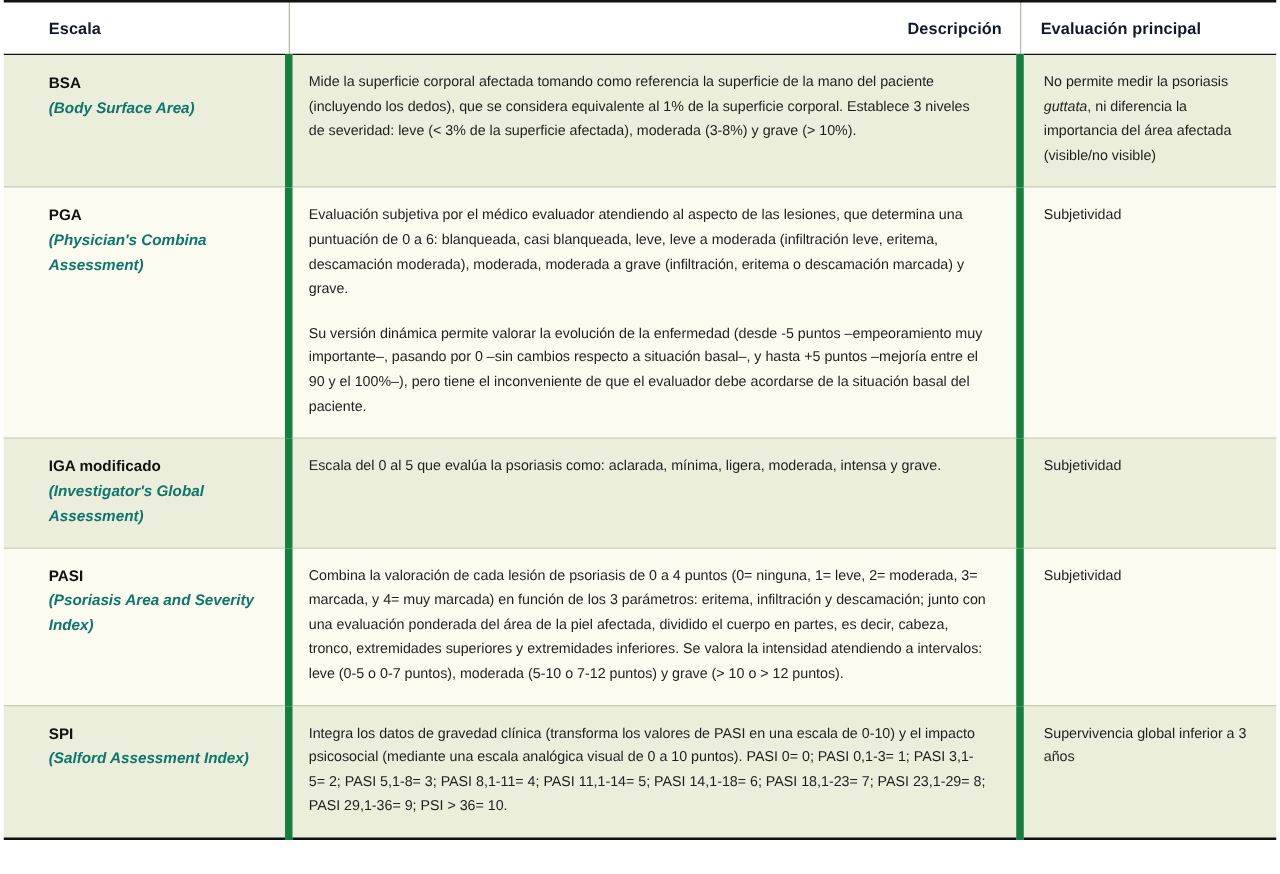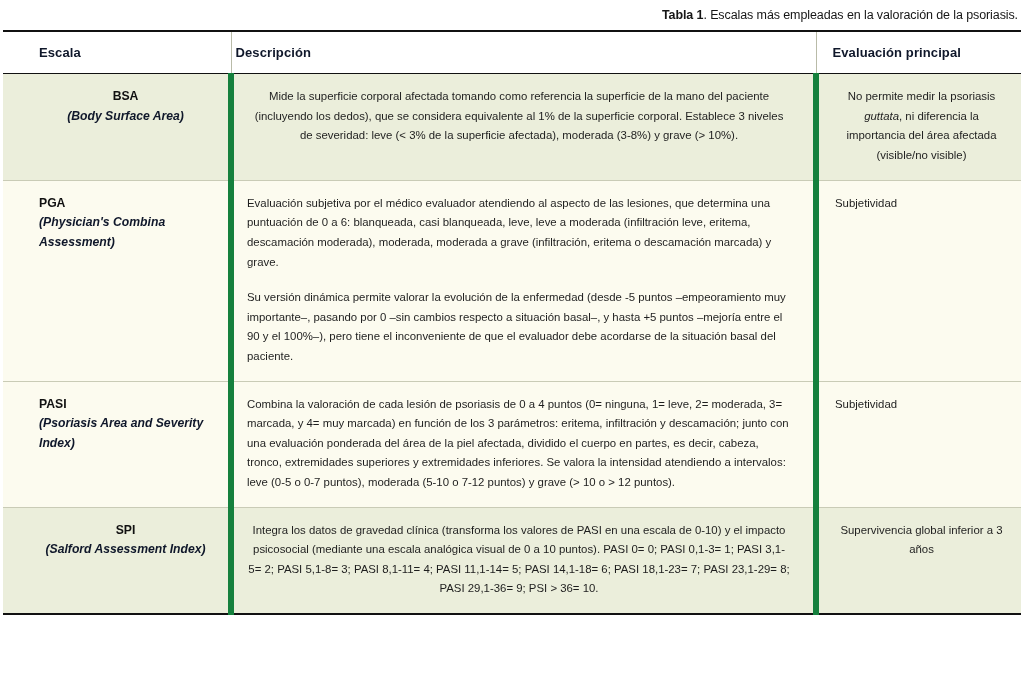--- a/index.html
+++ b/index.html
@@ -51,62 +51,59 @@
     background: #ffffff;
     font-size: 13px;
     font-weight: bold;
     text-align: left;
     vertical-align: middle;
     padding: 13px 14px 13px 36px;
     border-bottom: 1.2px solid #111111;
     color: #0f172a;
     letter-spacing: 0.1px;
   }
-  thead th.th-desc  { padding-left: 4px; }
+  thead th.th-desc  { padding-left: 4px; text-align: right; }
   thead th.th-limit { padding-left: 16px; }
   thead th + th { border-left: 1px solid #b9bba8; }
 
   tbody td {
     vertical-align: top;
     font-size: 11.4px;
     line-height: 1.72;
     color: #1e1e1e;
     padding: 13px 16px 14px 13px;
     border-bottom: 1px solid #c9cbb6;
   }
   tbody td + td { border-left: 6px solid #15803d; }
   tbody tr:last-child td { border-bottom: none; }
 
-  tbody tr.row-shade td { background: #ebeedb; text-align: center; }
+  tbody tr.row-shade td { background: #ebeedb; }
   tbody tr.row-light td { background: #fcfbef; }
 
   td.cell-scale {
     padding-left: 36px;
     padding-top: 13px;
     font-size: 12.2px;
     line-height: 1.62;
   }
   .scale-abbr { font-weight: bold; color: #111111; display: block; }
-  .scale-full { font-weight: bold; font-style: italic; color: #0f172a; display: block; }
+  .scale-full { font-weight: bold; font-style: italic; color: #0f766e; display: block; }
 
   td.cell-desc { padding-left: 13px; padding-right: 22px; }
   td.cell-desc p { margin: 0; }
   td.cell-desc p + p { margin-top: 16px; }
 
   td.cell-limit { padding-left: 16px; padding-right: 13px; }
   td.cell-limit i { font-style: italic; }
 </style>
 </head>
 <body>
 
 <div class="page">
 
-  <div class="caption">
-    <span class="caption-label">Tabla 1</span><span>. Escalas más empleadas en la valoración de la psoriasis.</span>
-  </div>
 
   <table class="scales">
     <colgroup>
       <col class="c-scale">
       <col class="c-desc">
       <col class="c-limit">
     </colgroup>
     <thead>
       <tr>
         <th class="th-scale">Escala</th>
@@ -129,20 +126,30 @@
           <td class="cell-scale">
             <span class="scale-abbr">PGA</span>
             <span class="scale-full">(Physician's Combina Assessment)</span>
           </td>
           <td class="cell-desc">
             <p>Evaluación subjetiva por el médico evaluador atendiendo al aspecto de las lesiones, que determina una puntuación de 0 a 6: blanqueada, casi blanqueada, leve, leve a moderada (infiltración leve, eritema, descamación moderada), moderada, moderada a grave (infiltración, eritema o descamación marcada) y grave.</p>
             <p>Su versión dinámica permite valorar la evolución de la enfermedad (desde -5 puntos –empeoramiento muy importante–, pasando por 0 –sin cambios respecto a situación basal–, y hasta +5 puntos –mejoría entre el 90 y el 100%–), pero tiene el inconveniente de que el evaluador debe acordarse de la situación basal del paciente.</p>
           </td>
           <td class="cell-limit"><span>Subjetividad</span></td>
         </tr>
+        <tr class="row-shade">
+          <td class="cell-scale">
+            <span class="scale-abbr">IGA modificado</span>
+            <span class="scale-full">(Investigator's Global Assessment)</span>
+          </td>
+          <td class="cell-desc">
+            <p>Escala del 0 al 5 que evalúa la psoriasis como: aclarada, mínima, ligera, moderada, intensa y grave.</p>
+          </td>
+          <td class="cell-limit"><span>Subjetividad</span></td>
+        </tr>
         <tr class="row-light">
           <td class="cell-scale">
             <span class="scale-abbr">PASI</span>
             <span class="scale-full">(Psoriasis Area and Severity Index)</span>
           </td>
           <td class="cell-desc">
             <p>Combina la valoración de cada lesión de psoriasis de 0 a 4 puntos (0= ninguna, 1= leve, 2= moderada, 3= marcada, y 4= muy marcada) en función de los 3 parámetros: eritema, infiltración y descamación; junto con una evaluación ponderada del área de la piel afectada, dividido el cuerpo en partes, es decir, cabeza, tronco, extremidades superiores y extremidades inferiores. Se valora la intensidad atendiendo a intervalos: leve (0-5 o 0-7 puntos), moderada (5-10 o 7-12 puntos) y grave (&gt; 10 o &gt; 12 puntos).</p>
           </td>
           <td class="cell-limit"><span>Subjetividad</span></td>
         </tr>

